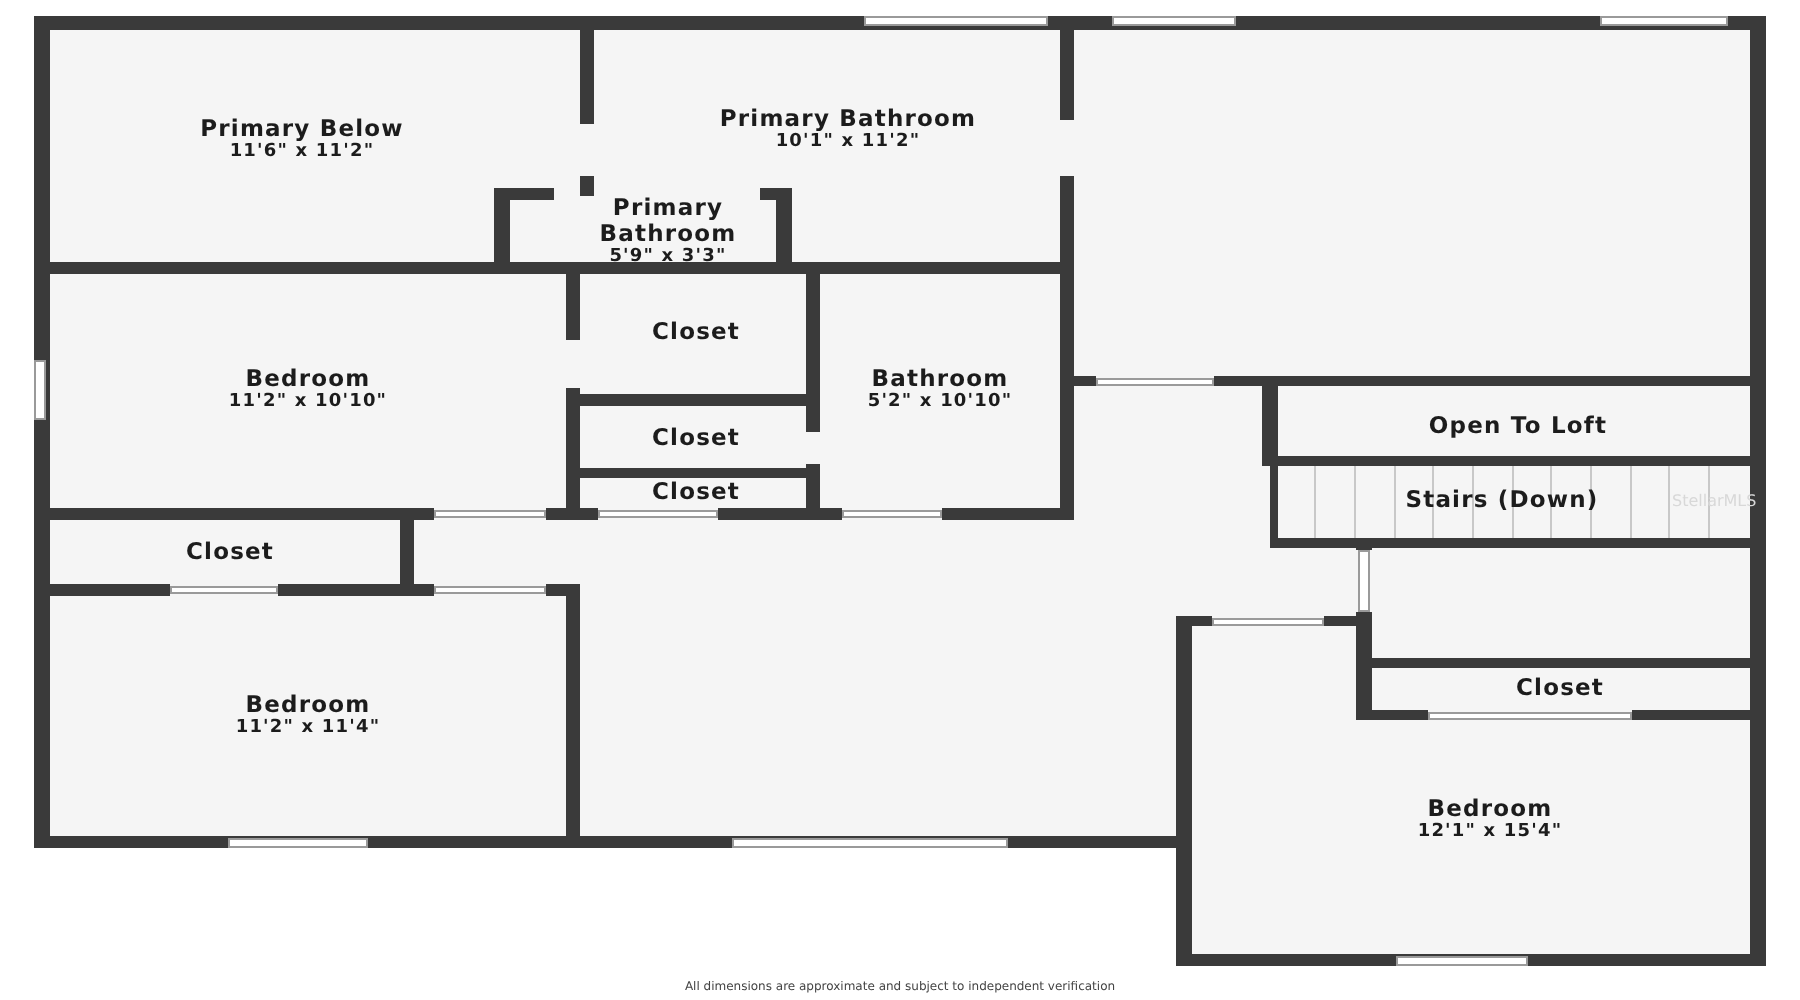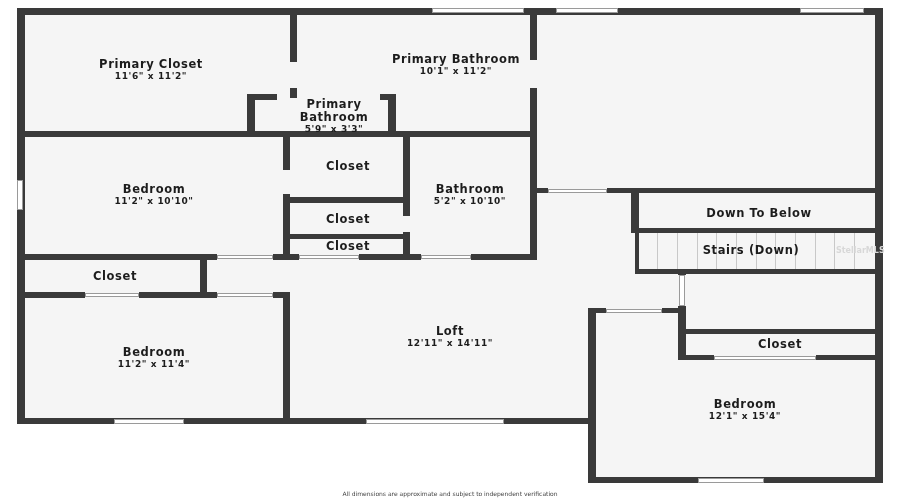--- a/index.html
+++ b/index.html
@@ -7,21 +7,21 @@
          font-family:"DejaVu Sans", sans-serif; }
   .plan { position:absolute; left:0; top:0; width:900px; height:500px; }
   .floor { position:absolute; background:#f5f5f5; }
   .wall { position:absolute; background:#3a3a3a; }
   .gap { position:absolute; background:#f5f5f5; }
   .win { position:absolute; background:#ffffff; border:1px solid #9a9a9a; box-sizing:border-box; }
   .label { position:absolute; text-align:center; color:#1c1c1c; transform:translate(-50%,-50%); white-space:nowrap; }
   .label .name { font-weight:bold; font-size:11.5px; letter-spacing:0.6px; line-height:13px; display:block; }
   .label .dim { font-weight:bold; font-size:9px; letter-spacing:0.6px; line-height:11px; display:block; }
   .stair-line { position:absolute; width:1px; background:#c8c8c8; }
-  .watermark { position:absolute; color:#d8d8d8; font-size:8px; font-weight:bold;text-align:center; }
+  .watermark { position:absolute; color:#d8d8d8; font-size:8px; font-weight:normal;text-align:center; }
   .disclaimer { position:absolute; left:0; width:900px; top:490px; text-align:center; font-size:6px; color:#444; }
 </style>
 </head>
 <body>
 
 <div class="plan">
 
   <div class="floor" style="left:17px;top:8px;width:866px;height:416px;"></div>
   <div class="floor" style="left:588px;top:306px;width:295px;height:177px;"></div>
 
@@ -103,24 +103,24 @@
   <div class="wall" style="left:678px;top:355px;width:36px;height:5px;"></div>
   <div class="win" style="left:714px;top:356px;width:102px;height:4px;"></div>
   <div class="wall" style="left:816px;top:355px;width:67px;height:5px;"></div>
 
   <div class="wall" style="left:588px;top:308px;width:18px;height:5px;"></div>
   <div class="win" style="left:606px;top:309px;width:56px;height:4px;"></div>
   <div class="wall" style="left:662px;top:308px;width:24px;height:5px;"></div>
   <div class="wall" style="left:588px;top:308px;width:8px;height:175px;"></div>
 
   <div class="label" style="left:151px;top:70px;">
-    <span class="name">Primary Closet</span>
+    <span class="name">Primary Below</span>
     <span class="dim">11'6" x 11'2"</span>
   </div>
-  <div class="label" style="left:424px;top:65px;margin-left:32px;">
+  <div class="label" style="left:424px;top:65px;">
     <span class="name">Primary Bathroom</span>
     <span class="dim">10'1" x 11'2"</span>
   </div>
   <div class="label" style="left:334px;top:116px;">
     <span class="name">Primary</span>
     <span class="name">Bathroom</span>
     <span class="dim">5'9" x 3'3"</span>
   </div>
   <div class="label" style="left:154px;top:195px;">
     <span class="name">Bedroom</span>
@@ -133,39 +133,35 @@
     <span class="name">Closet</span>
   </div>
   <div class="label" style="left:348px;top:246px;">
     <span class="name">Closet</span>
   </div>
   <div class="label" style="left:470px;top:195px;">
     <span class="name">Bathroom</span>
     <span class="dim">5'2" x 10'10"</span>
   </div>
   <div class="label" style="left:759px;top:213px;">
-    <span class="name">Down To Below</span>
+    <span class="name">Open To Loft</span>
   </div>
   <div class="label" style="left:751px;top:250px;">
     <span class="name">Stairs (Down)</span>
   </div>
   <div class="label" style="left:115px;top:276px;">
     <span class="name">Closet</span>
   </div>
   <div class="label" style="left:780px;top:344px;">
     <span class="name">Closet</span>
   </div>
   <div class="label" style="left:154px;top:358px;">
     <span class="name">Bedroom</span>
     <span class="dim">11'2" x 11'4"</span>
   </div>
-  <div class="label" style="left:450px;top:337px;">
-    <span class="name">Loft</span>
-    <span class="dim">12'11" x 14'11"</span>
-  </div>
   <div class="label" style="left:745px;top:410px;">
     <span class="name">Bedroom</span>
     <span class="dim">12'1" x 15'4"</span>
   </div>
 
   <div class="watermark" style="left:836px;top:246px;">StellarMLS</div>
 
   <div class="disclaimer">All dimensions are approximate and subject to independent verification</div>
 </div>
 

